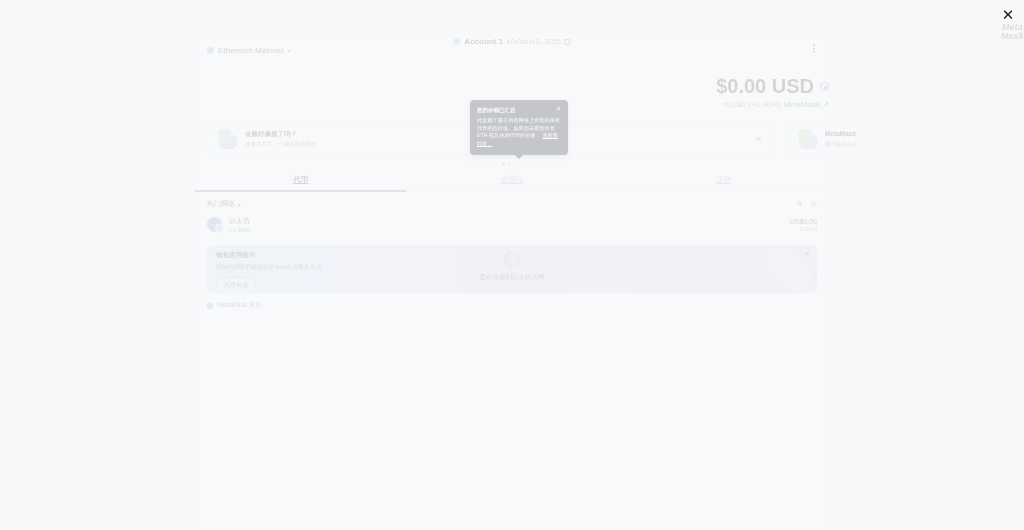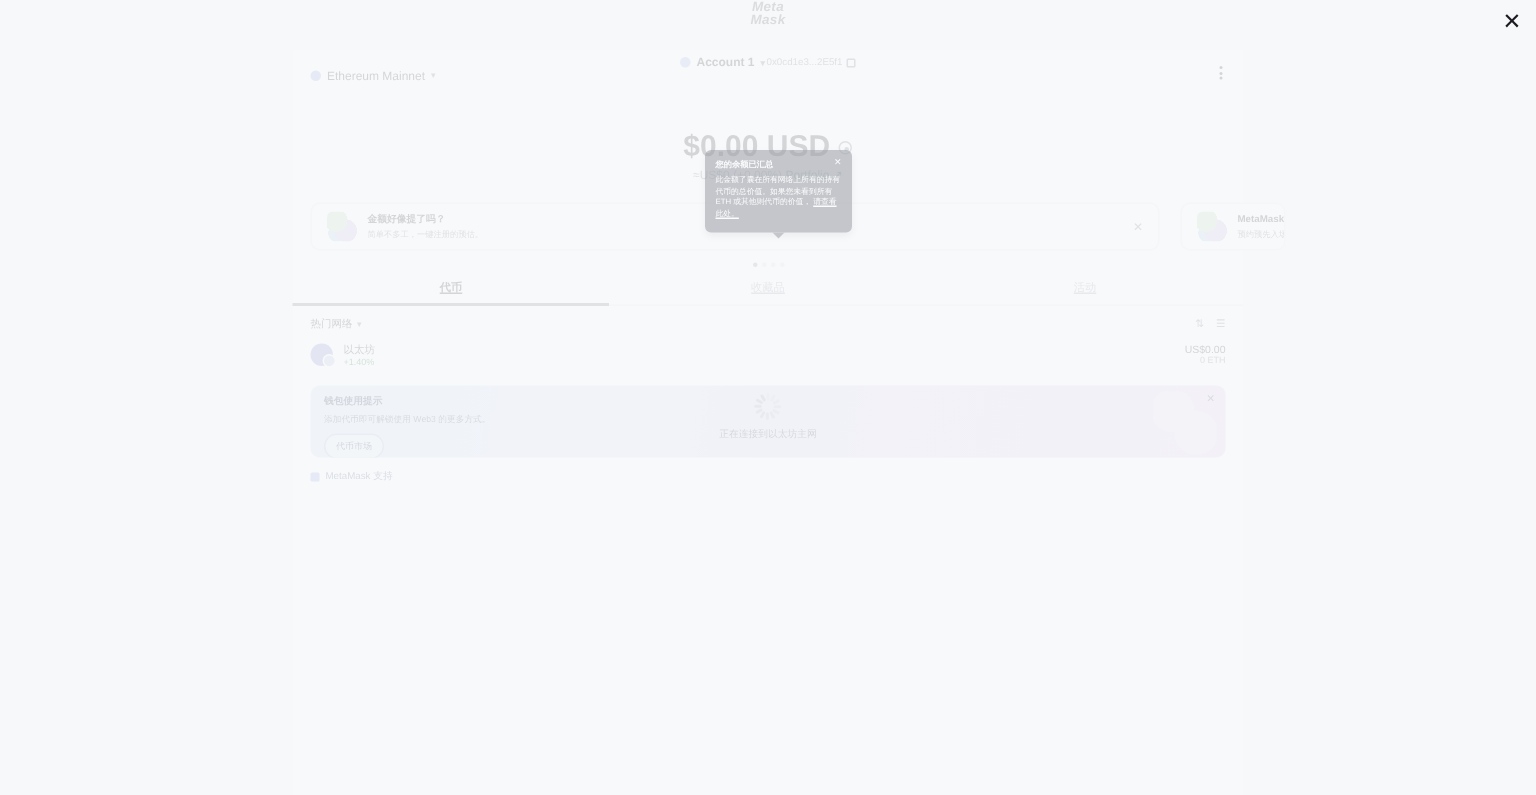--- a/index.html
+++ b/index.html
@@ -15,22 +15,22 @@
   .close-btn {
     position: absolute; right: 6px; top: 4px;
     width: 20px; height: 20px;
     display: flex; align-items: center; justify-content: center;
     color: #1b1b1f; font-size: 15px; line-height: 1;
     cursor: pointer; z-index: 50;
   }
 
   
   .brandmark {
-    position: absolute; left: 0; right: 0; top: 0;
-    display: flex; justify-content: center;
+    position: absolute; left: 0; right: 0; top: 23px;
+    display: flex; justify-content: flex-end;
     opacity: .13;
     font-style: italic;
   }
   .brandmark .bm-text {
     font-size: 9px; font-weight: 700; line-height: 9px;
     color: #24272a; text-align: center; letter-spacing: .2px;
   }
 
   
   .app-panel {
@@ -60,21 +60,21 @@
   .acct-av { width: 7px; height: 7px; border-radius: 50%; background: #9db3ea; }
   .acct-addr { display: flex; align-items: center; gap: 3px; font-size: 6.5px; color: #6a737d; }
   .copy-ico { width: 6px; height: 6px; border: .7px solid #6a737d; border-radius: 1px; }
   .kebab {
     position: absolute; right: 14px; top: 11px;
     display: flex; flex-direction: column; gap: 1.5px; align-items: center;
   }
   .kebab i { width: 2px; height: 2px; border-radius: 50%; background: #24272a; display: block; }
 
   
-  .bal-wrap { text-align: center; margin-top: 20px; }
+  .bal-wrap { text-align: right; margin-top: 8px; }
   .bal-main {
     font-size: 20px; font-weight: 700; color: #24272a;
     display: inline-flex; align-items: center; gap: 6px;
   }
   .eye-ico {
     width: 9px; height: 9px; border-radius: 50%;
     border: 1px solid #6a737d; position: relative;
   }
   .eye-ico::after {
     content: ""; position: absolute; left: 2.5px; top: 2.5px;
@@ -264,21 +264,21 @@
         </div>
     </div>
 
     <div class="bal-wrap">
       <div class="bal-main">
         <span>$0.00 USD</span>
         <span class="eye-ico"></span>
       </div>
       <div class="bal-sub">
         <span>≈US$0 (+0.00%)</span>
-        <span class="pct">Portfolio ↗</span>
+        <span class="pct">MetaMask ↗</span>
       </div>
     </div>
 
     <div class="carousel">
       <div class="slide main">
         <span class="slide-ico"></span>
         <span class="slide-txt">
           <span class="slide-t1">金额好像提了吗？</span>
           <span class="slide-t2">简单不多工，一键注册的预估。</span>
         </span>

